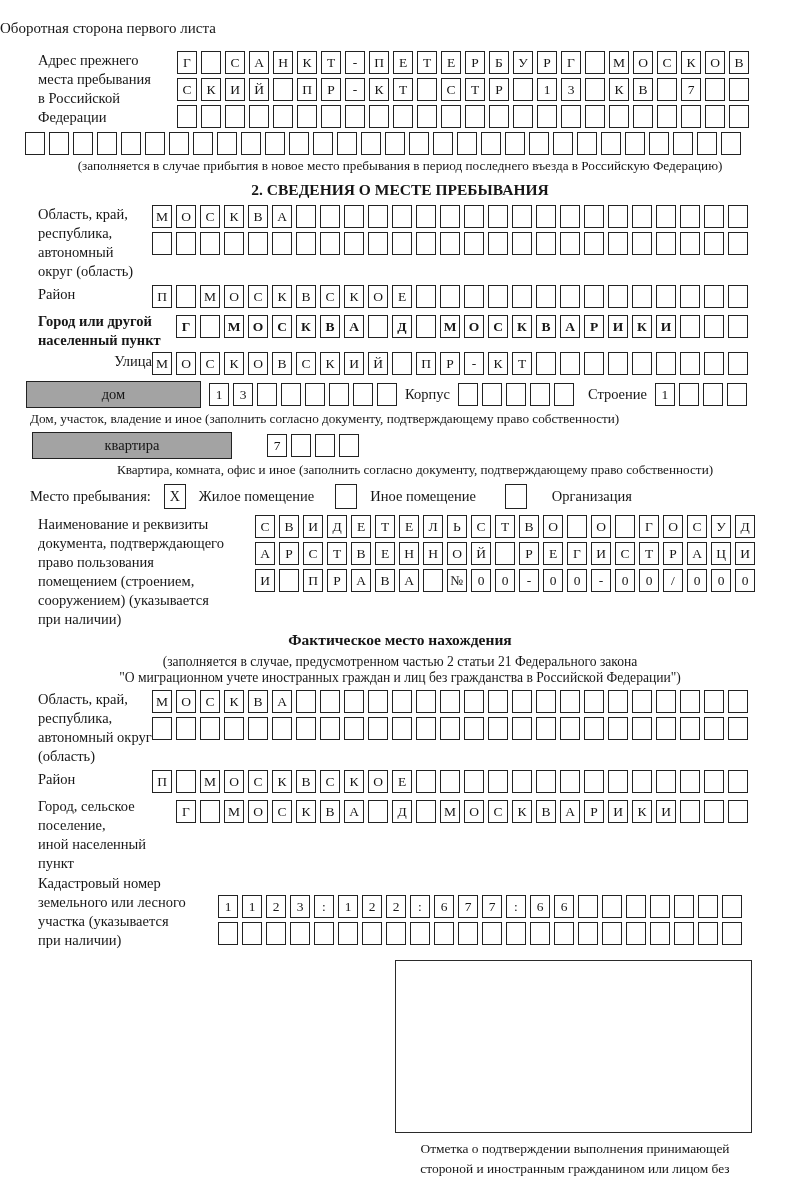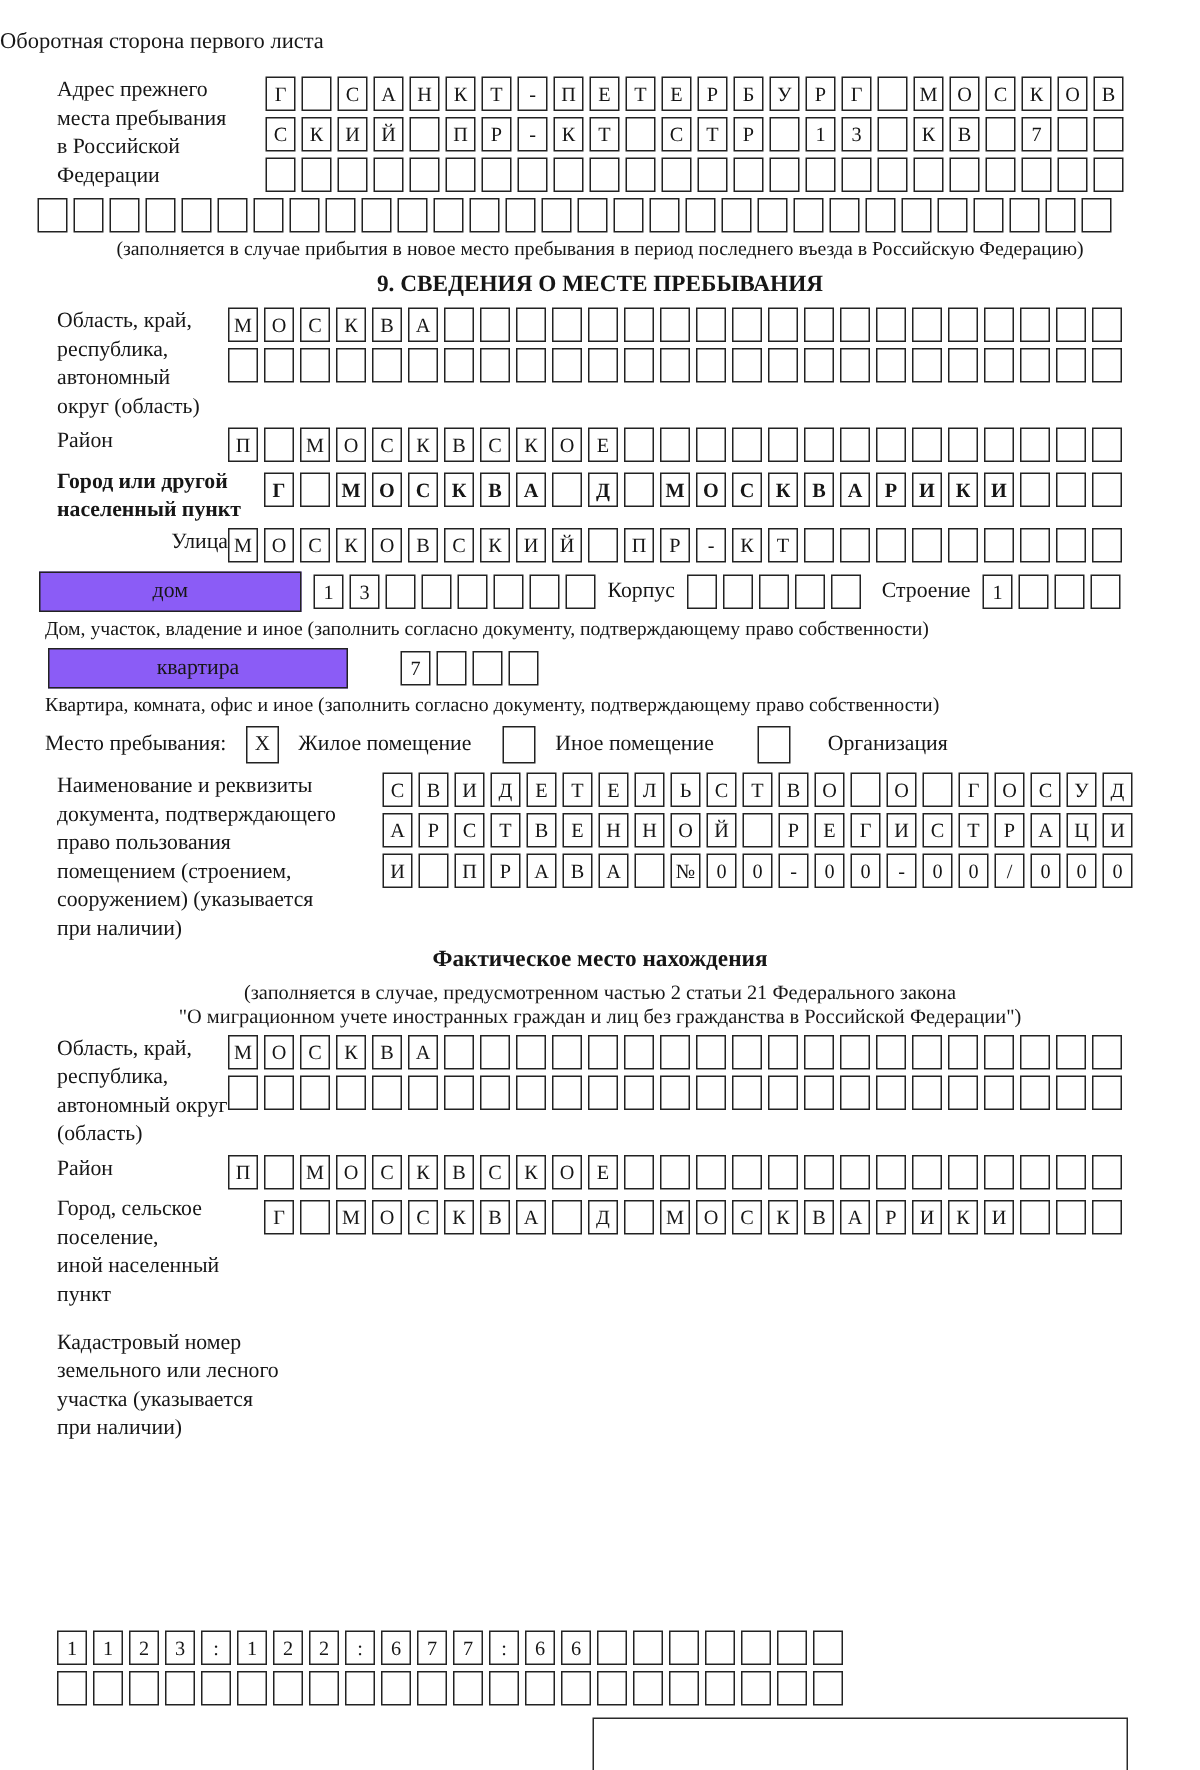--- a/index.html
+++ b/index.html
@@ -9,21 +9,21 @@
   .title{ text-align:center;font-weight:bold;font-size:15.5px;}
   .lbl{font-size:14.5px;line-height:19px;white-space:pre-line;}
   .cap{font-size:13.2px;}
   .center{text-align:center;}
   .sec{display:flex;align-items:flex-start;margin-left:38px;}
   .rows{display:flex;flex-direction:column;gap:4px;}
   .cellrow{display:flex;gap:4px;height:23px;}
   .cell{box-sizing:border-box;width:20px;height:23px;border:1.5px solid #222;background:#fff;
         display:flex;align-items:center;justify-content:center;font-size:13.5px;line-height:1;}
   .wbox{box-sizing:border-box;border:1.5px solid #222;height:27px;display:flex;
-        align-items:center;justify-content:center;font-size:14.5px;background:#8b5cf6;}
+        align-items:center;justify-content:center;font-size:14.5px;background:#a3a3a3;}
   .inl{display:flex;align-items:center;}
   .chk{box-sizing:border-box;width:22px;height:25px;border:1.5px solid #222;display:flex;
        align-items:center;justify-content:center;font-size:14px;}
   .w139{width:139px;flex:0 0 139px;}
   .w114{width:114px;flex:0 0 114px;}
   .w138{width:138px;flex:0 0 138px;}
   .w217{width:217px;flex:0 0 217px;}
   .w180{width:180px;flex:0 0 180px;}
   .stamp{box-sizing:border-box;border:1.6px solid #2a2a2a;width:357px;height:173px;margin:8px 0 0 395px;background:#fff;}
   .stampcap{width:430px;margin:6px 0 0 360px;text-align:center;font-size:13.4px;line-height:19.5px;white-space:pre-line;}
@@ -148,21 +148,21 @@
       <span class="cell"></span>
       <span class="cell"></span>
       <span class="cell"></span>
       <span class="cell"></span>
       <span class="cell"></span>
       <span class="cell"></span>
       <span class="cell"></span>
     </div>
   <div class="cap center" style="margin-top:3px;">(заполняется в случае прибытия в новое место пребывания в период последнего въезда в Российскую Федерацию)</div>
 
-  <div class="title" style="margin-top:7px;">9. СВЕДЕНИЯ О МЕСТЕ ПРЕБЫВАНИЯ</div>
+  <div class="title" style="margin-top:7px;">2. СВЕДЕНИЯ О МЕСТЕ ПРЕБЫВАНИЯ</div>
 
   <div class="sec" style="margin-top:6px;min-height:78px;">
     <div class="lbl w114">Область, край,
 республика,
 автономный
 округ (область)</div>
     <div class="rows">
       <div class="cellrow">
           <span class="cell">М</span>
           <span class="cell">О</span>
@@ -345,21 +345,21 @@
 
   <div class="inl" style="margin:5px 0 0 32px;gap:28px;">
     <div class="wbox" style="width:200px;">квартира</div>
     <div class="cellrow" style="margin-left:7px;">
         <span class="cell">7</span>
         <span class="cell"></span>
         <span class="cell"></span>
         <span class="cell"></span>
       </div>
   </div>
-  <div class="cap" style="margin:3px 0 0 30px;">Квартира, комната, офис и иное (заполнить согласно документу, подтверждающему право собственности)</div>
+  <div class="cap" style="margin:3px 0 0 30px;text-align:center;">Квартира, комната, офис и иное (заполнить согласно документу, подтверждающему право собственности)</div>
 
   <div class="inl" style="margin:6px 0 0 30px;gap:13px;">
     <div class="lbl">Место пребывания:</div>
     <div class="chk">X</div>
     <div class="lbl">Жилое помещение</div>
     <div class="chk" style="margin-left:8px;"></div>
     <div class="lbl">Иное помещение</div>
     <div class="chk" style="margin-left:16px;"></div>
     <div class="lbl" style="margin-left:12px;">Организация</div>
   </div>
@@ -566,21 +566,21 @@
         <span class="cell">Р</span>
         <span class="cell">И</span>
         <span class="cell">К</span>
         <span class="cell">И</span>
         <span class="cell"></span>
         <span class="cell"></span>
         <span class="cell"></span>
       </div>
   </div>
 
-  <div class="sec" style="margin-top:13px;min-height:78px;flex-direction:column;">
+  <div class="sec" style="margin-top:1px;min-height:78px;">
     <div class="lbl w180">Кадастровый номер
 земельного или лесного
 участка (указывается
 при наличии)</div>
     <div class="rows" style="margin-top:21px;">
       <div class="cellrow">
           <span class="cell">1</span>
           <span class="cell">1</span>
           <span class="cell">2</span>
           <span class="cell">3</span>

